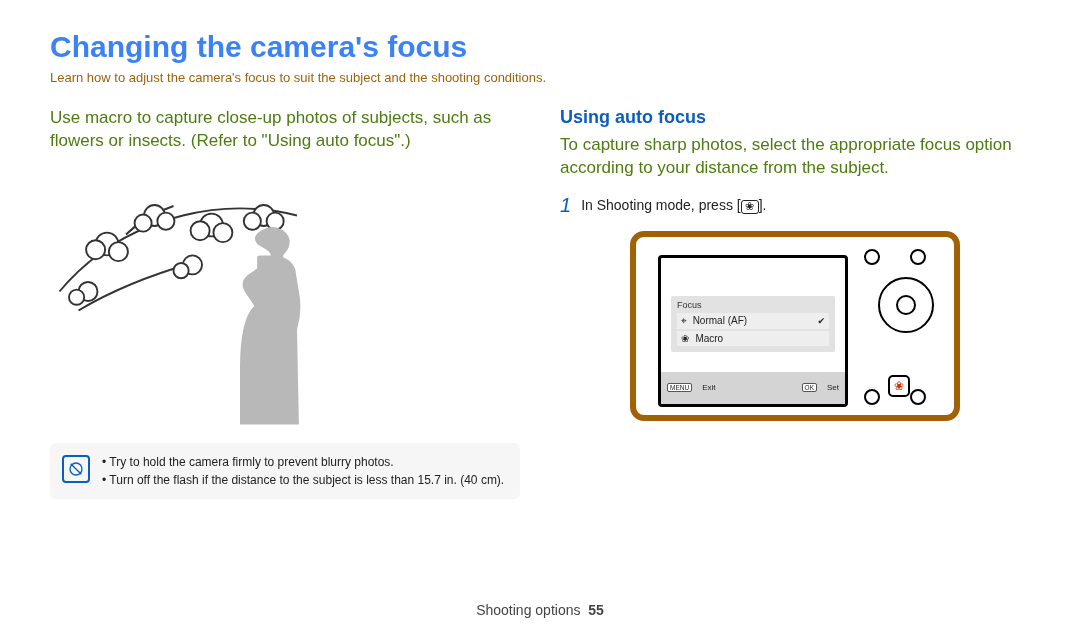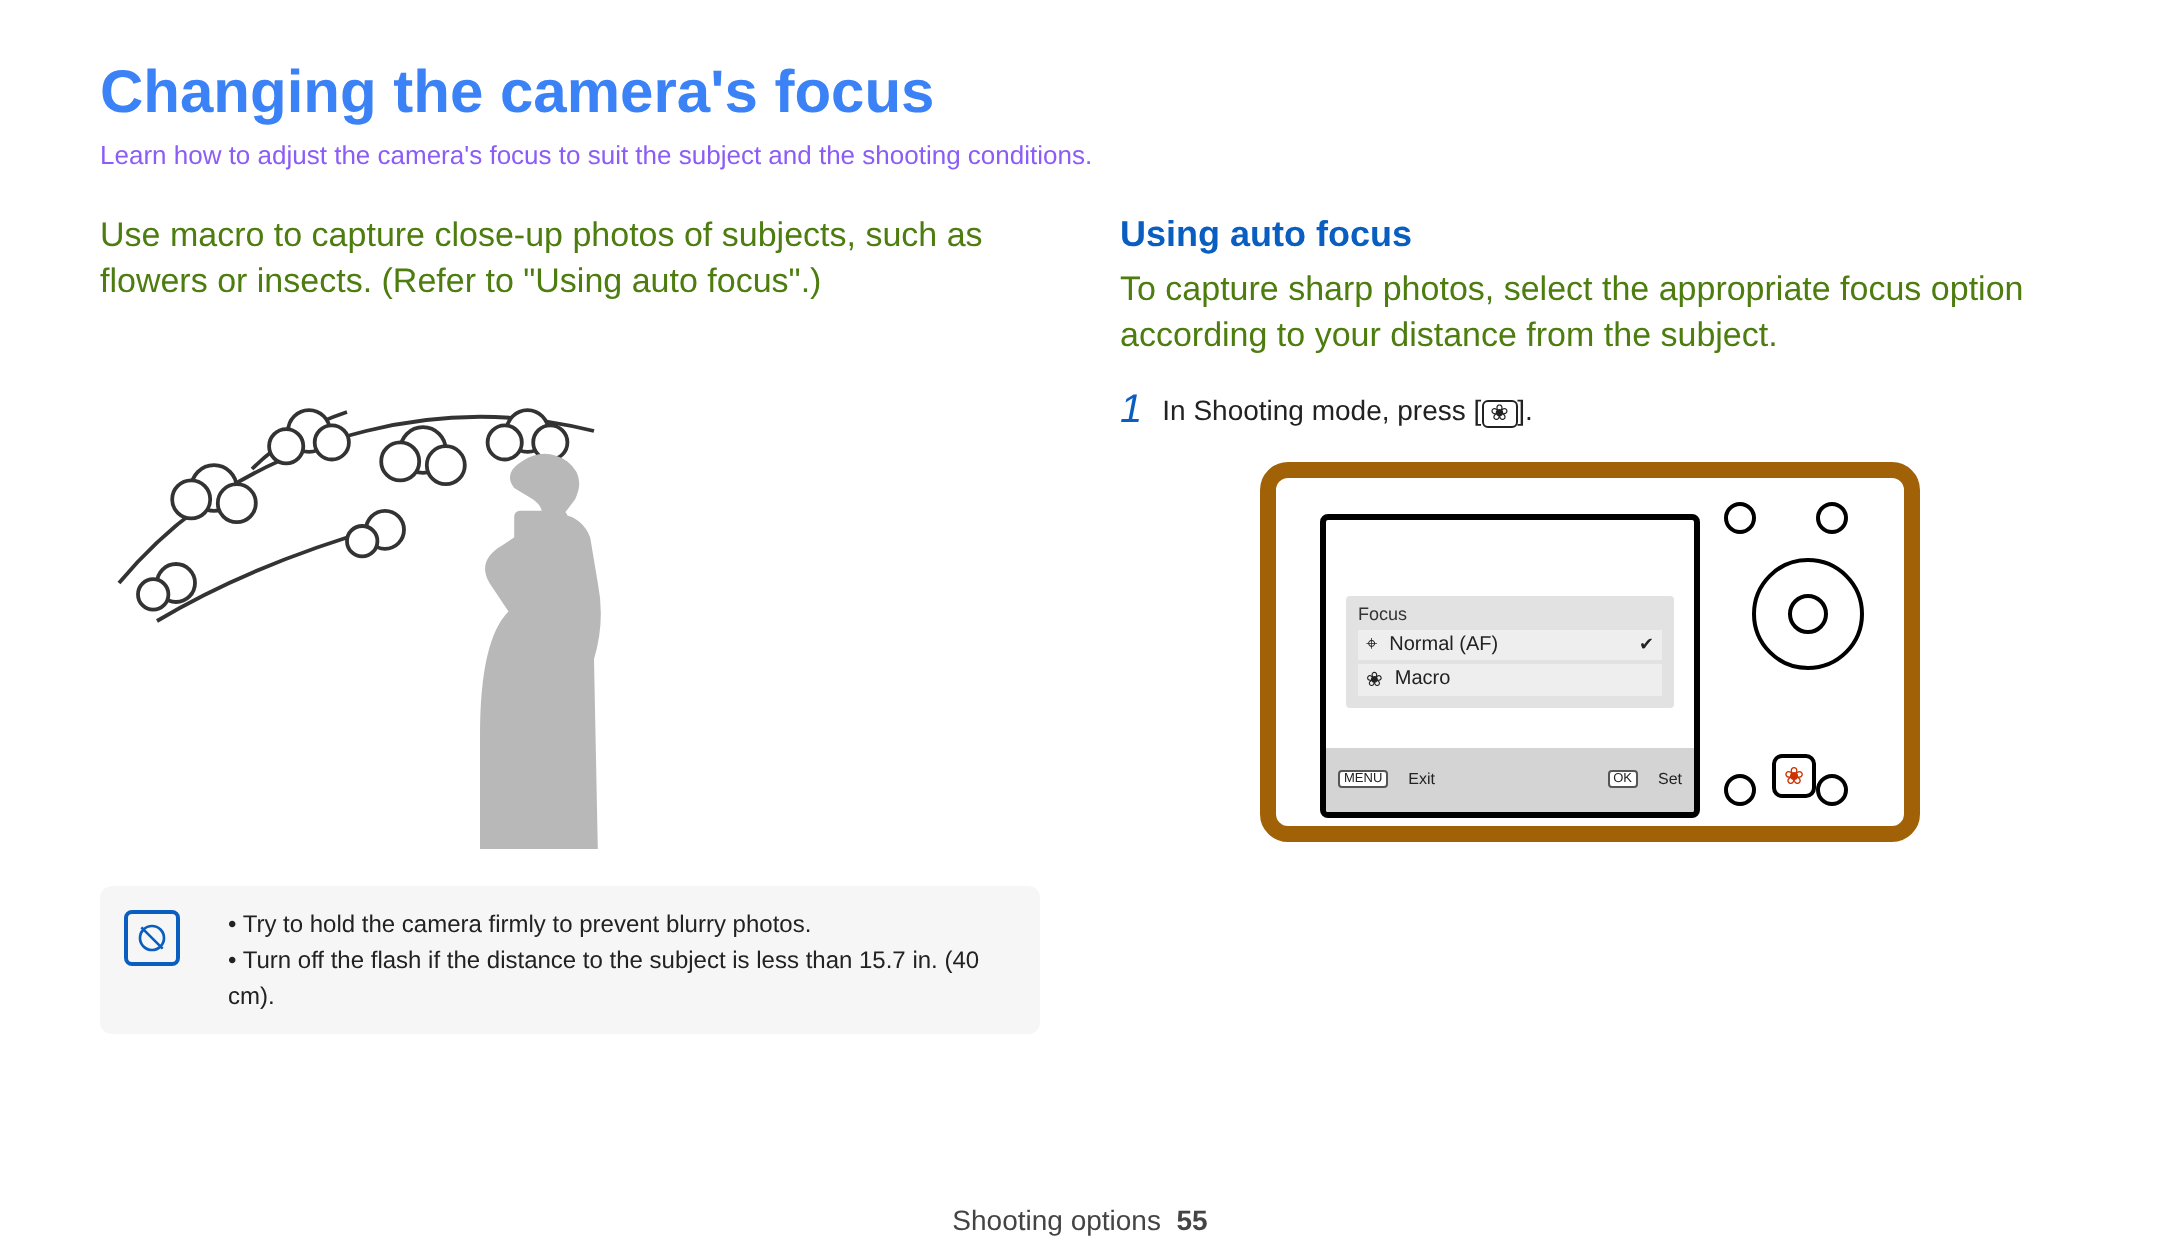--- a/index.html
+++ b/index.html
@@ -13,21 +13,21 @@
     padding: 30px 50px 20px 50px;
   }
   h1.page-title {
     color: #3b82f6;
     font-size: 30px;
     font-weight: bold;
     margin-bottom: 6px;
   }
   p.page-subtitle {
     font-size: 13px;
-    color: #8b5cf6;
+    color: #a16207;
     margin-bottom: 22px;
   }
   .columns {
     display: flex;
     gap: 40px;
   }
   .col {
     flex: 1;
     min-width: 0;
   }
@@ -50,21 +50,21 @@
     justify-content: flex-start;
     position: relative;
   }
   .tip-box {
     margin-top: 12px;
     border-radius: 6px;
     background: #f6f6f6;
     padding: 10px 12px 10px 12px;
     display: flex;
     align-items: flex-start;
-    gap: 24px;
+    gap: 12px;
   }
   .tip-icon-box {
     width: 28px;
     height: 28px;
     border: 2px solid #0a5ec0;
     border-radius: 4px;
     display: flex;
     align-items: center;
     justify-content: center;
     flex-shrink: 0;
@@ -106,21 +106,21 @@
   }
   .camera-wrap {
     margin-top: 14px;
     display: flex;
     justify-content: center;
   }
   
   .camera-body {
     width: 330px;
     height: 190px;
-    border: 8px solid #a16207;
+    border: 6px solid #a16207;
     border-radius: 14px;
     background: #fff;
     position: relative;
   }
   .camera-screen {
     position: absolute;
     left: 22px; top: 18px;
     width: 190px; height: 152px;
     border: 3px solid #000;
     border-radius: 4px;

